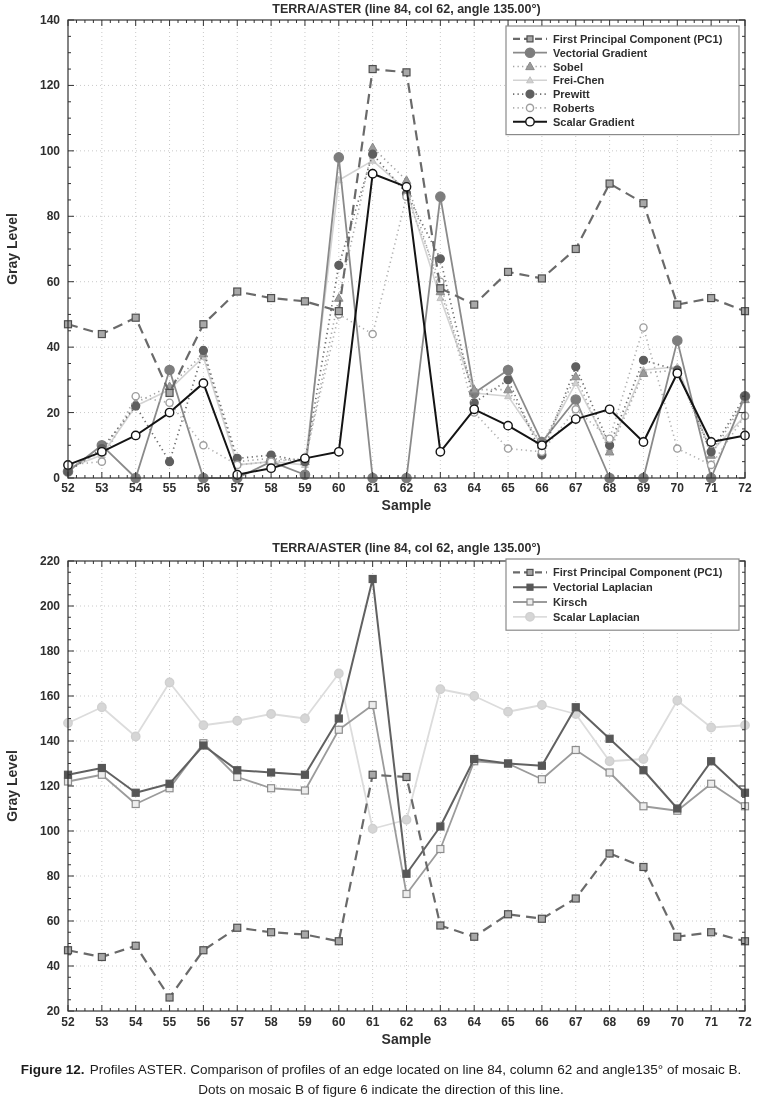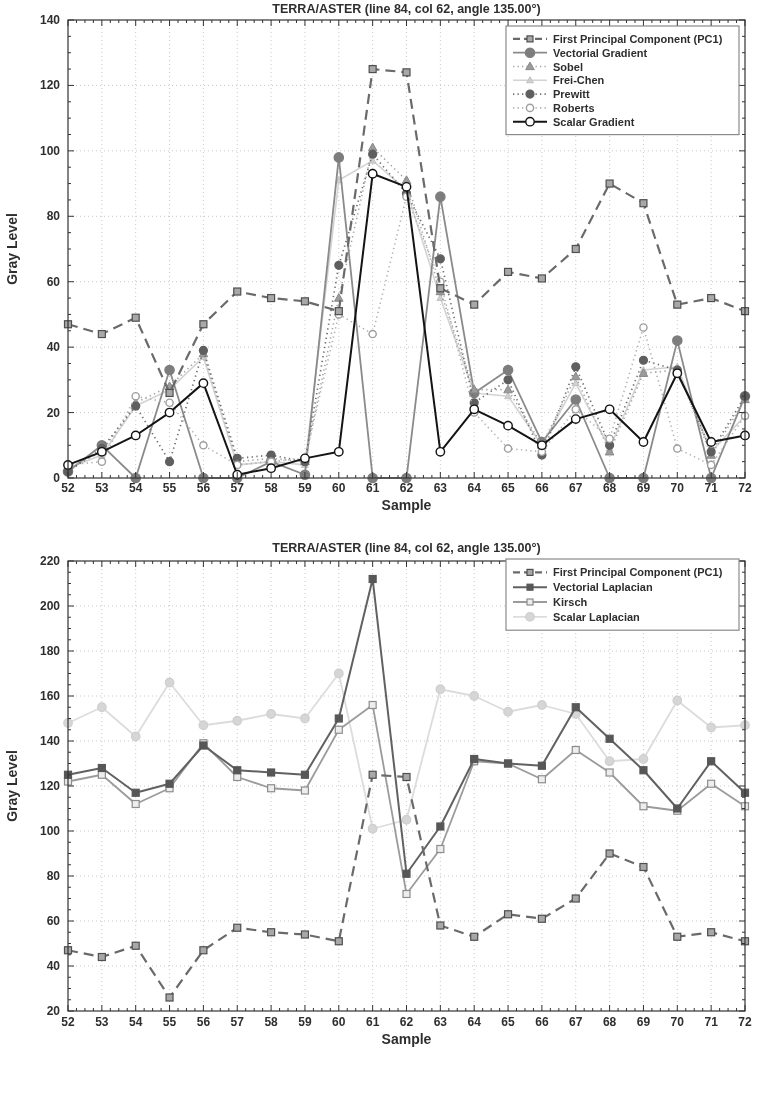--- a/index.html
+++ b/index.html
@@ -938,13 +938,14 @@
           <rect x="527" y="64" width="6" height="6" fill="#ededed" stroke="#8d8d8d" stroke-width="1.2"></rect>
           <text x="553" y="71" font-size="11px" font-weight="bold" fill="#3a3a3a">Kirsch</text>
         </g>
         <g>
           <line x1="513" y1="81.80000000000001" x2="547" y2="81.80000000000001" stroke="#dcdcdc" stroke-width="1.8"></line>
           <circle cx="530" cy="81.80000000000001" r="4.2" fill="#d6d6d6" stroke="#d0d0d0" stroke-width="1.4"></circle>
           <text x="553" y="85.80000000000001" font-size="11px" font-weight="bold" fill="#3a3a3a">Scalar Laplacian</text>
         </g>
       </g>
     </svg>
+  <p class="caption"><span class="cap-inner"><b>Figure 12.</b><span>Profiles ASTER. Comparison of profiles of an edge located on line 84, column 62 and angle135° of mosaic B. Dots on mosaic B of figure 6 indicate the direction of this line.</span></span></p>
 </div>
 
 </body></html>

